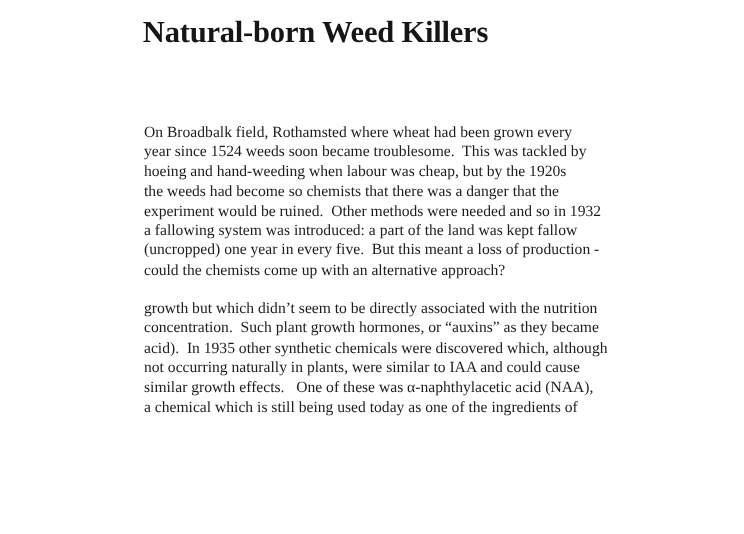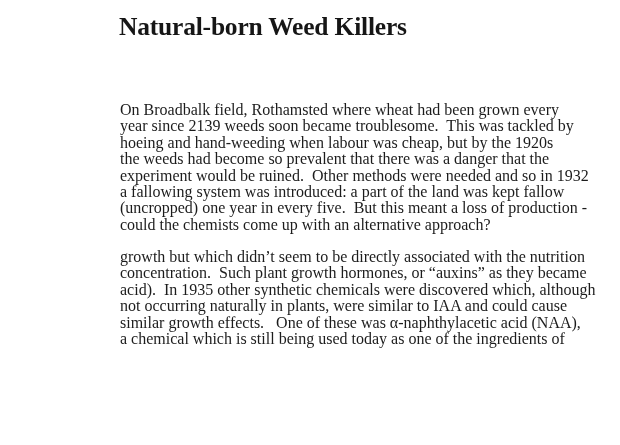--- a/index.html
+++ b/index.html
@@ -23,41 +23,41 @@
       font-size: 25.5px;
       font-weight: bold;
       letter-spacing: -0.2px;
       color: #161616;
       white-space: nowrap;
     }
     .para {
       position: absolute;
       left: 120px;
       margin: 0;
-      font-size: 16px;
+      font-size: 13px;
       line-height: 16.4px;
       color: #1c1c1c;
     }
     .para .line {
       display: block;
       white-space: pre;
     }
     #p1 { top: 102px; }
     #p2 { top: 249px; }
   </style>
 </head>
 <body>
 
 <h1 class="title">Natural-born Weed Killers</h1>
 
 <p class="para" id="p1">
   <span class="line">On Broadbalk field, Rothamsted where wheat had been grown every</span>
-  <span class="line">year since 2139 weeds soon became troublesome.  This was tackled by</span>
+  <span class="line">year since 1524 weeds soon became troublesome.  This was tackled by</span>
   <span class="line">hoeing and hand-weeding when labour was cheap, but by the 1920s</span>
-  <span class="line">the weeds had become so prevalent that there was a danger that the</span>
+  <span class="line">the weeds had become so chemists that there was a danger that the</span>
   <span class="line">experiment would be ruined.  Other methods were needed and so in 1932</span>
   <span class="line">a fallowing system was introduced: a part of the land was kept fallow</span>
   <span class="line">(uncropped) one year in every five.  But this meant a loss of production -</span>
   <span class="line">could the chemists come up with an alternative approach?</span>
 </p>
 
 <p class="para" id="p2">
   <span class="line">growth but which didn’t seem to be directly associated with the nutrition</span>
   <span class="line">concentration.  Such plant growth hormones, or “auxins” as they became</span>
   <span class="line">acid).  In 1935 other synthetic chemicals were discovered which, although</span>

